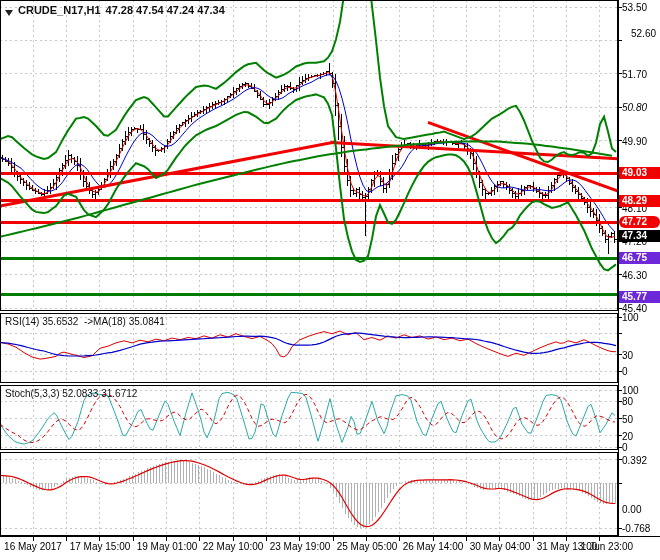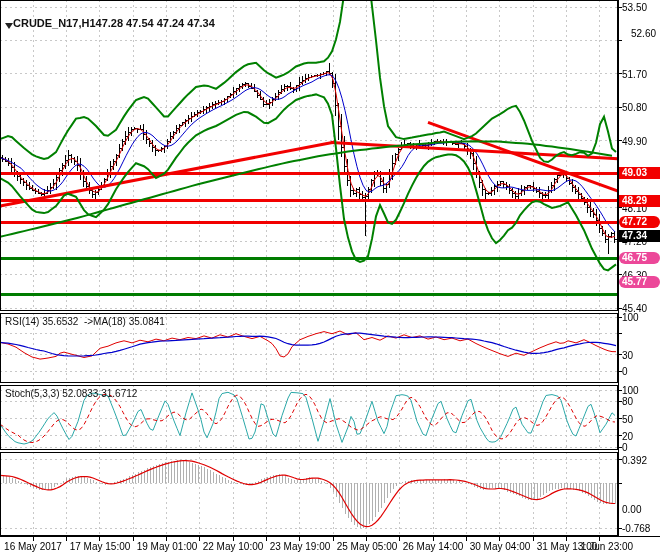--- a/index.html
+++ b/index.html
@@ -1,28 +1,28 @@
 <!DOCTYPE html>
 <html><head>
 <meta charset="utf-8">
 <style>
   html,body{margin:0;padding:0;background:#fff;}
   #app{position:relative;width:660px;height:560px;background:#ffffff;overflow:hidden;
        font-family:"Liberation Sans", sans-serif;}
   #chart-svg{position:absolute;left:0;top:0;}
   .hdr{position:absolute;left:5px;top:4px;font-size:11px;font-weight:bold;color:#111;
-       display:flex;align-items:flex-end;z-index:3;margin-top:13px;}
+       display:flex;align-items:flex-end;gap:5px;z-index:3;}
   .tri{width:0;height:0;border-left:4px solid transparent;border-right:4px solid transparent;
        border-top:6px solid #222;display:inline-block;}
   .plabel{position:absolute;left:5px;font-size:10px;color:#111;z-index:3;white-space:pre;}
   .tick-label{position:absolute;left:622px;font-size:10px;color:#000;z-index:1;white-space:nowrap;}
   .badge{position:absolute;left:619px;width:38px;height:12px;line-height:12px;
          font-size:10px;font-weight:bold;color:#fff;padding-left:3px;z-index:2;}
   .badge-res{background:#f20000;}
-  .badge-sup{background:#ec4899;border-radius:6px;}
+  .badge-sup{background:#6d28d9;}
   .badge-cur{background:#000000;}
   .time-label{position:absolute;top:541px;width:76px;margin-left:-38px;text-align:center;
               font-size:10px;color:#000;z-index:1;white-space:nowrap;}
 </style>
 </head>
 <body>
 
 <div id="app">
   <svg id="chart-svg" width="660" height="560">
       <defs>
@@ -1041,21 +1041,21 @@
     <span>47.28 47.54 47.24 47.34</span>
   </div>
 
   <div class="plabel" style="top:316px">RSI(14) 35.6532  -&gt;MA(18) 35.0841</div>
   <div class="plabel" style="top:388px">Stoch(5,3,3) 52.0833 31.6712</div>
 
   <div id="overlay-labels">
       <div class="tick-label" style="top: 2px;">53.50</div>
       <div class="tick-label" style="top: 28px; padding-left: 9px;">52.60</div>
       <div class="tick-label" style="top: 68.96px;">51.70</div>
-      <div class="tick-label" style="top: 102.44px;">50.80</div>
+      <div class="tick-label" style="top: 102.44px; font-style: italic;">50.80</div>
       <div class="tick-label" style="top: 135.92px;">49.90</div>
       <div class="tick-label" style="top: 202.88px;">48.10</div>
       <div class="tick-label" style="top: 236.36px;">47.20</div>
       <div class="tick-label" style="top: 269.84px;">46.30</div>
       <div class="tick-label" style="top: 303.32px;">45.40</div>
       <div class="tick-label" style="top: 312px;">100</div>
       <div class="tick-label" style="top: 328.2px; margin-left: 48px;">70</div>
       <div class="tick-label" style="top: 349.8px;">30</div>
       <div class="tick-label" style="top: 366px;">0</div>
       <div class="tick-label" style="top: 385px;">100</div>
@@ -1064,21 +1064,21 @@
       <div class="tick-label" style="top: 430.6px;">20</div>
       <div class="tick-label" style="top: 442px;">0</div>
       <div class="tick-label" style="top: 454.99px;">0.392</div>
       <div class="tick-label" style="top: 478px; margin-top: 26px;">0.00</div>
       <div class="tick-label" style="top: 523.082px;">-0.768</div>
       <div class="badge badge-res" style="top: 167.284px;">49.03</div>
       <div class="badge badge-res" style="top: 194.812px;">48.29</div>
       <div class="badge badge-res" style="top: 216.016px; border-radius: 6px;">47.72</div>
       <div class="badge badge-cur" style="top: 230.152px;">47.34</div>
       <div class="badge badge-sup" style="top: 252.1px;">46.75</div>
-      <div class="badge badge-sup" style="top: 276px;">45.77</div>
+      <div class="badge badge-sup" style="top: 291px;">45.77</div>
       <div class="time-label" style="top: 541px; left: 33px;">16 May 2017</div>
       <div class="time-label" style="top: 541px; left: 100px;">17 May 15:00</div>
       <div class="time-label" style="top: 541px; left: 167px;">19 May 01:00</div>
       <div class="time-label" style="top: 541px; left: 233px;">22 May 10:00</div>
       <div class="time-label" style="top: 541px; left: 300px;">23 May 19:00</div>
       <div class="time-label" style="top: 541px; left: 367px;">25 May 05:00</div>
       <div class="time-label" style="top: 541px; left: 433px;">26 May 14:00</div>
       <div class="time-label" style="top: 541px; left: 500px;">30 May 04:00</div>
       <div class="time-label" style="top: 541px; left: 567px;">31 May 13:00</div>
       <div class="time-label" style="top: 541px; left: 607px;">1 Jun 23:00</div>

